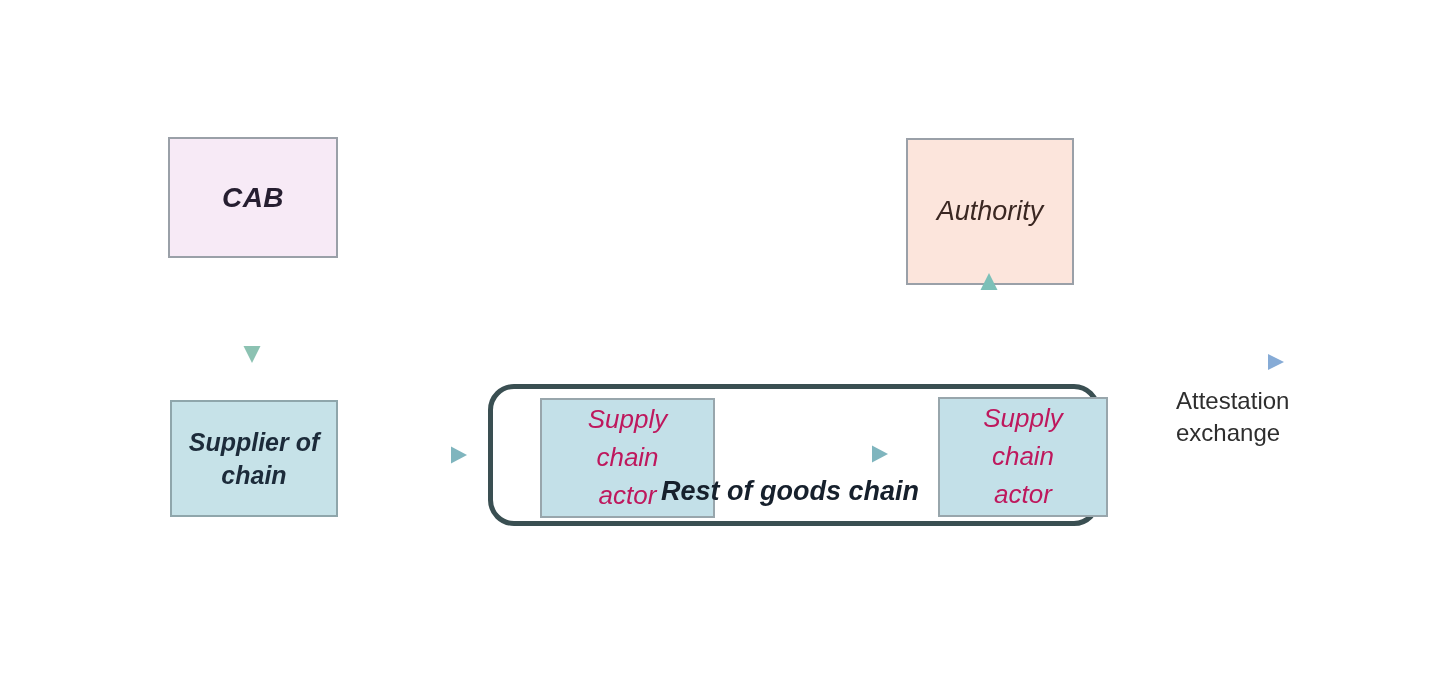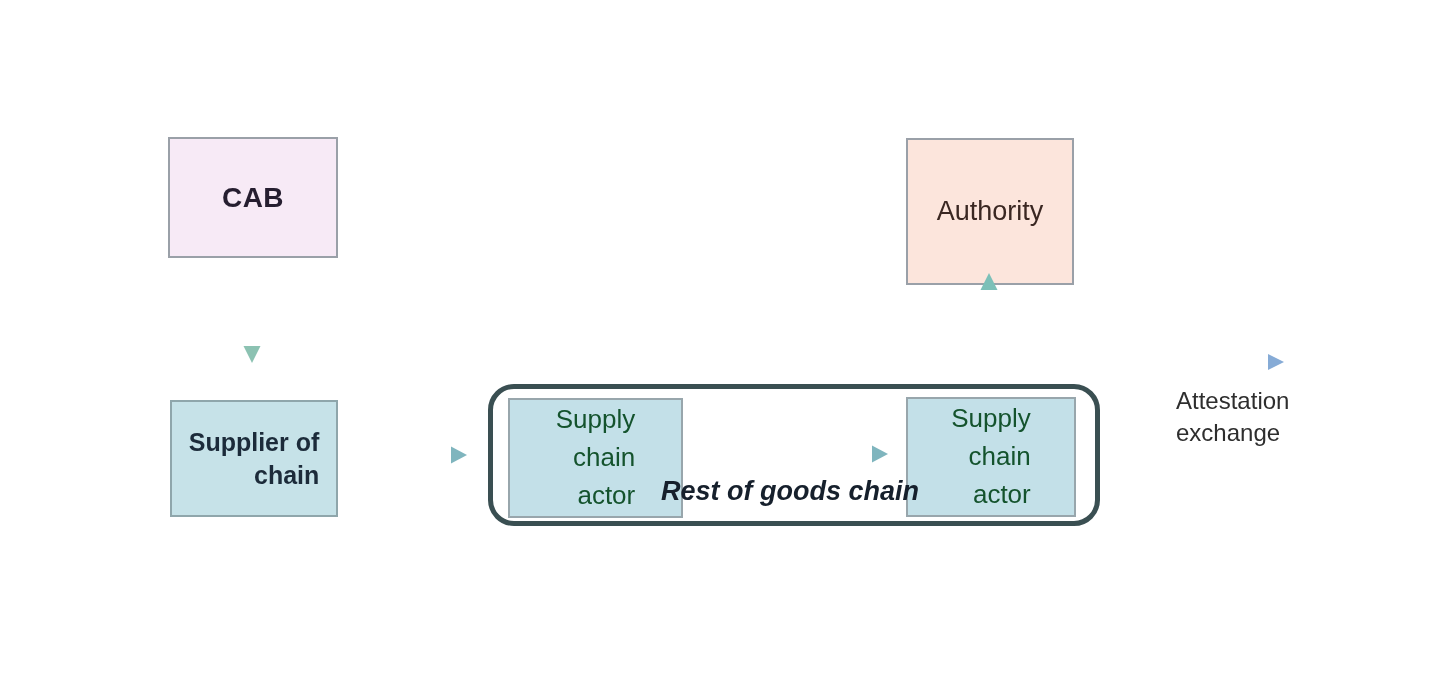--- a/index.html
+++ b/index.html
@@ -6,22 +6,23 @@
   .canvas{
     position:relative;
     width:1440px;height:700px;
     background:#ffffff;
     font-family:"Liberation Sans", sans-serif;
     overflow:hidden;
   }
   .node{
     position:absolute;
     display:flex;align-items:center;justify-content:center;
-    text-align:right;
+    text-align:center;
     box-sizing:border-box;
+    font-style:italic;
   }
   .node .lines span{display:block;}
   
   .node-cab{
     left:168px;top:137px;width:170px;height:121px;
     background:#f7eaf6;border:2px solid #9aa0a8;
     font-size:28px;font-weight:bold;color:#261e30;
     letter-spacing:0.5px;
   }
   
@@ -33,22 +34,23 @@
   
   .node-supplier{
     left:170px;top:400px;width:168px;height:117px;
     background:#c6e2e8;border:2px solid #8fa6ab;
     font-size:25px;font-weight:bold;color:#1c2b3a;
     line-height:1.3;
   }
   
   .node-actor{
     background:#c3e0e8;border:2px solid #98a6ac;
-    font-size:26px;font-weight:500;color:#14532d;
+    font-size:26px;font-weight:500;color:#be185d;
     line-height:1.45;
+    margin-left:32px;
   }
   .node-actor-left{left:508px;top:398px;width:175px;height:120px;}
   .node-actor-right{left:906px;top:397px;width:170px;height:120px;}
   
   .group-outline{
     position:absolute;
     left:488px;top:384px;width:612px;height:142px;
     box-sizing:border-box;
     border:5px solid #3a4f52;
     border-radius:26px;

